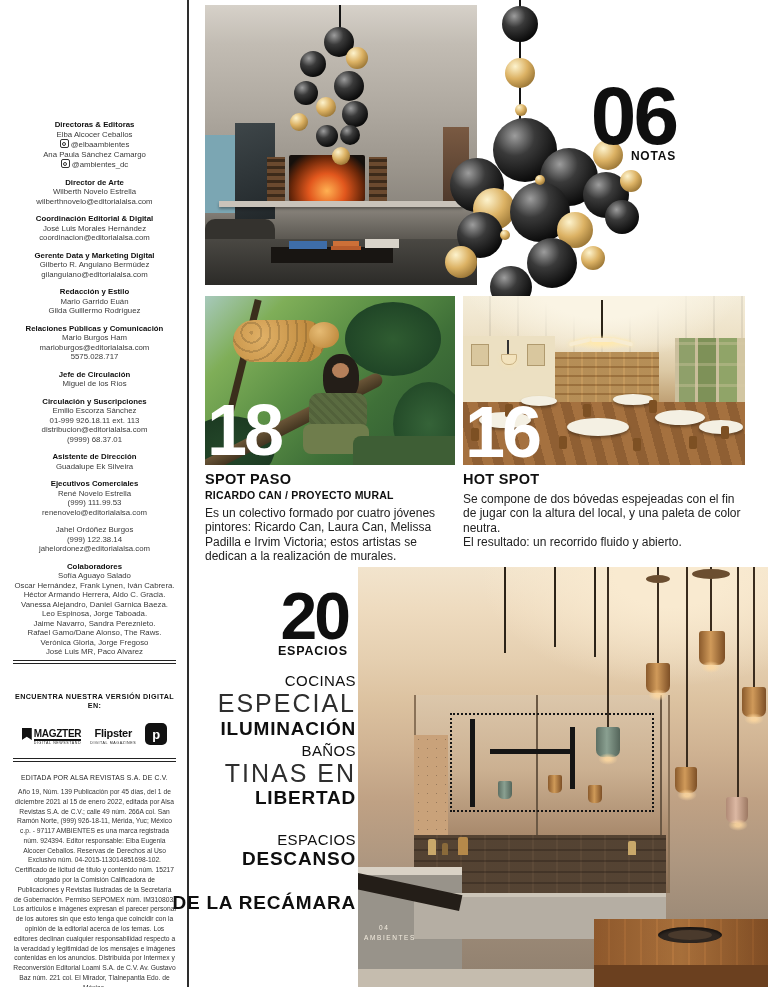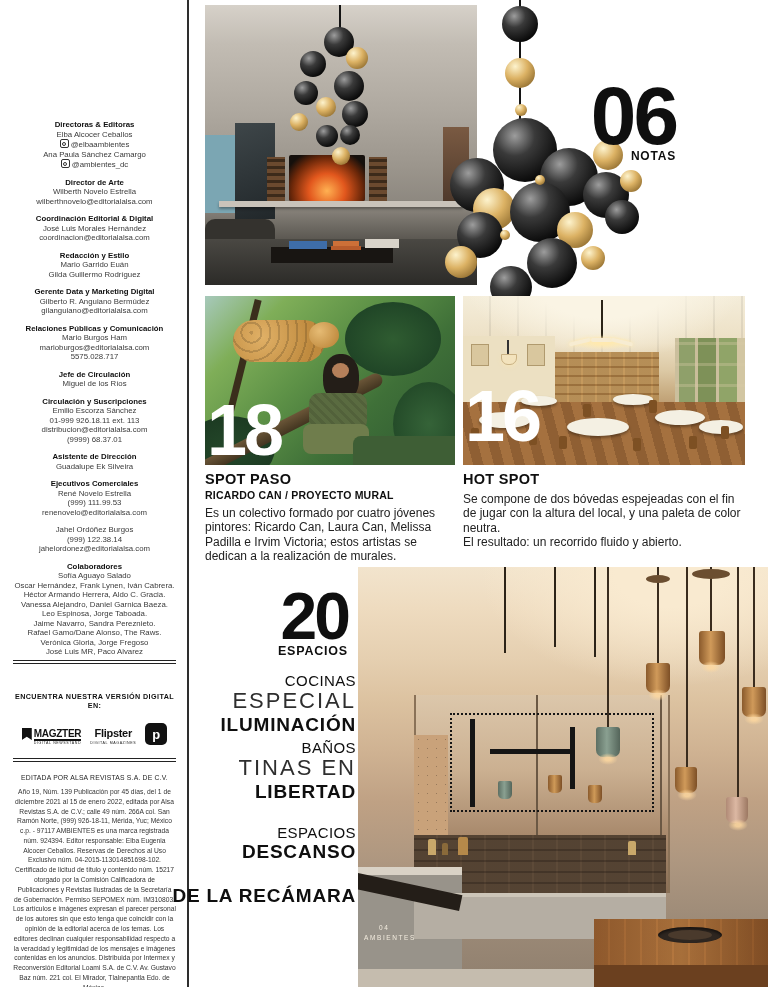--- a/index.html
+++ b/index.html
@@ -44,21 +44,21 @@
   .blk-20 .numlab{font-size:12.5px;margin-top:-3px}
   .imgnum{position:absolute;font-weight:900;color:#fff;line-height:.9;letter-spacing:-3px;
           font-size:72px;left:2px;bottom:2px}
   .ft{position:absolute;top:471px}
   .ft-t{font-size:14.5px;font-weight:bold;letter-spacing:.3px;color:#0f0f0f}
   .ft-s{font-size:10.5px;font-weight:bold;letter-spacing:.2px;margin-top:2px;color:#0f0f0f}
   .ft-b{font-size:12px;line-height:1.2;margin-top:5px;color:#222;white-space:pre-line}
   
   .toc{position:absolute;right:412px;top:672px;width:230px;text-align:right;color:#0f0f0f}
   .toc .sm{font-size:15px;font-weight:normal;letter-spacing:.4px;line-height:1.15}
-  .toc .lt{font-size:22px;letter-spacing:2px;color:#2e2e2e;line-height:1.13;font-weight:normal}
+  .toc .lt{font-size:25px;letter-spacing:2px;color:#2e2e2e;line-height:1.13;font-weight:normal}
   .toc .bd{font-size:19px;font-weight:bold;letter-spacing:.8px;line-height:1.13}
   .toc .gap{height:22px}
   
   .photo{position:absolute;overflow:hidden}
   #photo-living{left:205px;top:5px;width:272px;height:280px;
     background:linear-gradient(180deg,#d6d1c9 0%,#c2bcb3 14%,#aea89f 38%,#9b958c 58%,#8b867e 72%,#6e6a63 79%,#524f49 86%,#3b3935 100%)}
   .lr-mantel{position:absolute;left:14px;top:196px;width:244px;height:6px;background:#c9c3ba;
     box-shadow:0 2px 3px rgba(0,0,0,.35)}
   .lr-hearth{position:absolute;left:84px;top:150px;width:76px;height:46px;background:#15100c;
     border-radius:2px;overflow:hidden}
@@ -204,28 +204,28 @@
     <b class="mh-t">Director de Arte</b>
     <span class="mh-l">Wilberth Novelo Estrella</span>
     <span class="mh-l it">wilberthnovelo@editorialalsa.com</span>
   </div>
   <div class="mh-s">
     <b class="mh-t">Coordinación Editorial &amp; Digital</b>
     <span class="mh-l">José Luis Morales Hernández</span>
     <span class="mh-l it">coordinacion@editorialalsa.com</span>
   </div>
   <div class="mh-s">
+    <b class="mh-t">Gerente Data y Marketing Digital</b>
+    <span class="mh-l">Gilberto R. Anguiano Bermúdez</span>
+    <span class="mh-l it">gilanguiano@editorialalsa.com</span>
+  </div>
+  <div class="mh-s">
     <b class="mh-t">Redacción y Estilo</b>
     <span class="mh-l">Mario Garrido Euán</span>
     <span class="mh-l">Gilda Guillermo Rodríguez</span>
-  </div>
-  <div class="mh-s">
-    <b class="mh-t">Gerente Data y Marketing Digital</b>
-    <span class="mh-l">Gilberto R. Anguiano Bermúdez</span>
-    <span class="mh-l it">gilanguiano@editorialalsa.com</span>
   </div>
   <div class="mh-s">
     <b class="mh-t">Relaciones Públicas y Comunicación</b>
     <span class="mh-l">Mario Burgos Ham</span>
     <span class="mh-l it">marioburgos@editorialalsa.com</span>
     <span class="mh-l">5575.028.717</span>
   </div>
   <div class="mh-s">
     <b class="mh-t">Jefe de Circulación</b>
     <span class="mh-l">Miguel de los Ríos</span>
@@ -393,21 +393,21 @@
   <div class="r-cloth" style="left:236px;top:124px;width:44px;height:14px"></div>
   <div class="r-chair" style="left:8px;top:132px"></div>
   <div class="r-chair" style="left:66px;top:136px"></div>
   <div class="r-chair" style="left:96px;top:140px"></div>
   <div class="r-chair" style="left:170px;top:142px"></div>
   <div class="r-chair" style="left:226px;top:140px"></div>
   <div class="r-chair" style="left:258px;top:130px"></div>
   <div class="r-chair" style="left:120px;top:108px"></div>
   <div class="r-chair" style="left:186px;top:104px"></div>
   <div class="r-chair" style="left:42px;top:108px"></div>
-  <div class="imgnum" style="bottom:16px">16</div>
+  <div class="imgnum" style="bottom:0">16</div>
 </div>
 <div class="ft" style="left:463px;width:284px">
   <div class="ft-t">HOT SPOT</div>
   <div class="ft-b">Se compone de dos bóvedas espejeadas con el fin de jugar con la altura del local, y una paleta de color neutra.
 El resultado: un recorrido fluido y abierto.</div>
 </div>
 
 <div class="blk-20">
   <div class="num">20</div>
   <div class="numlab">ESPACIOS</div>

